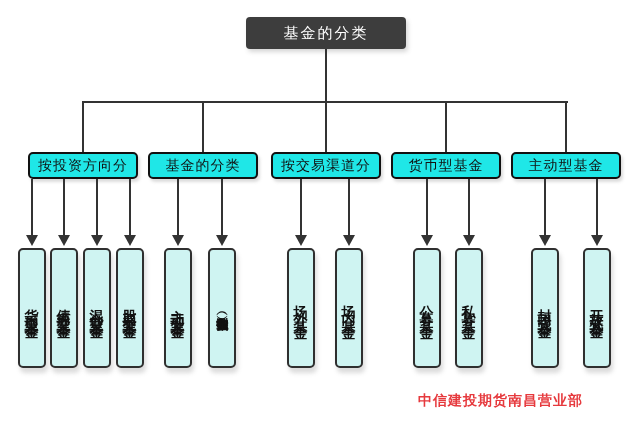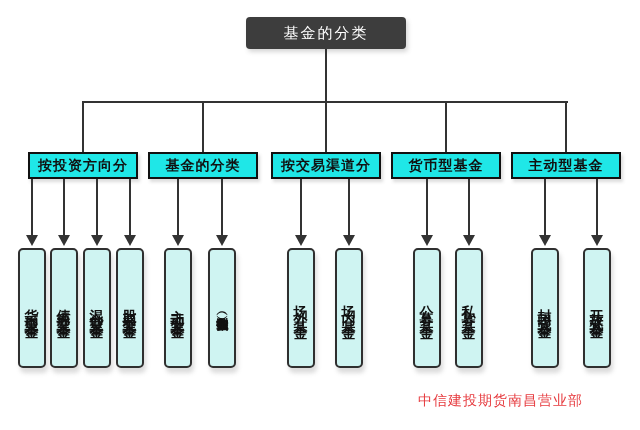--- a/index.html
+++ b/index.html
@@ -14,22 +14,22 @@
     background:#3d3d3d; color:#ffffff; border-radius:4px;
     font-size:15px; font-weight:normal; text-align:center; line-height:32px;
     letter-spacing:2px;
     box-shadow:2px 3px 4px rgba(100,100,100,0.25);
   }
   
   .line { position:absolute; background:#333333; }
   
   .cat-box {
     position:absolute; top:152px; width:110px; height:27px;
-    background:#1fe7e7; border:2px solid #111111; border-radius:0;
-    font-size:14px; font-weight:bold; color:#111111;
+    background:#1fe7e7; border:2px solid #111111; border-radius:5px;
+    font-size:14px; font-weight:normal; color:#111111;
     text-align:center; line-height:23px; letter-spacing:1px;
     box-shadow:2px 3px 3px rgba(120,120,120,0.25);
   }
   
   .arrow-line { position:absolute; top:179px; width:2px; height:58px; background:#333333; }
   .arrow-head {
     position:absolute; top:235px; width:0; height:0;
     border-left:6px solid transparent; border-right:6px solid transparent;
     border-top:11px solid #333333;
   }
@@ -43,21 +43,21 @@
   .vtext {
     writing-mode:vertical-lr; font-weight:bold; color:#111111;
     white-space:nowrap;
   }
   .c4 { font-size:14px; letter-spacing:7px; }
   .c5 { font-size:14px; letter-spacing:4px; }
   .c9 { font-size:12px; letter-spacing:0px; }
   
   .watermark {
     position:absolute; left:418px; top:392px;
-    color:#e6393d; font-size:14px; font-weight:normal; letter-spacing:1px;
+    color:#e6393d; font-size:14px; font-weight:bold; letter-spacing:1px;
   }
 </style>
 </head>
 <body>
 
 <div class="stage">
 
   <div class="title-box">基金的分类</div>
 
   <div class="line" style="left:325px; top:49px; width:2px; height:53px;"></div>

